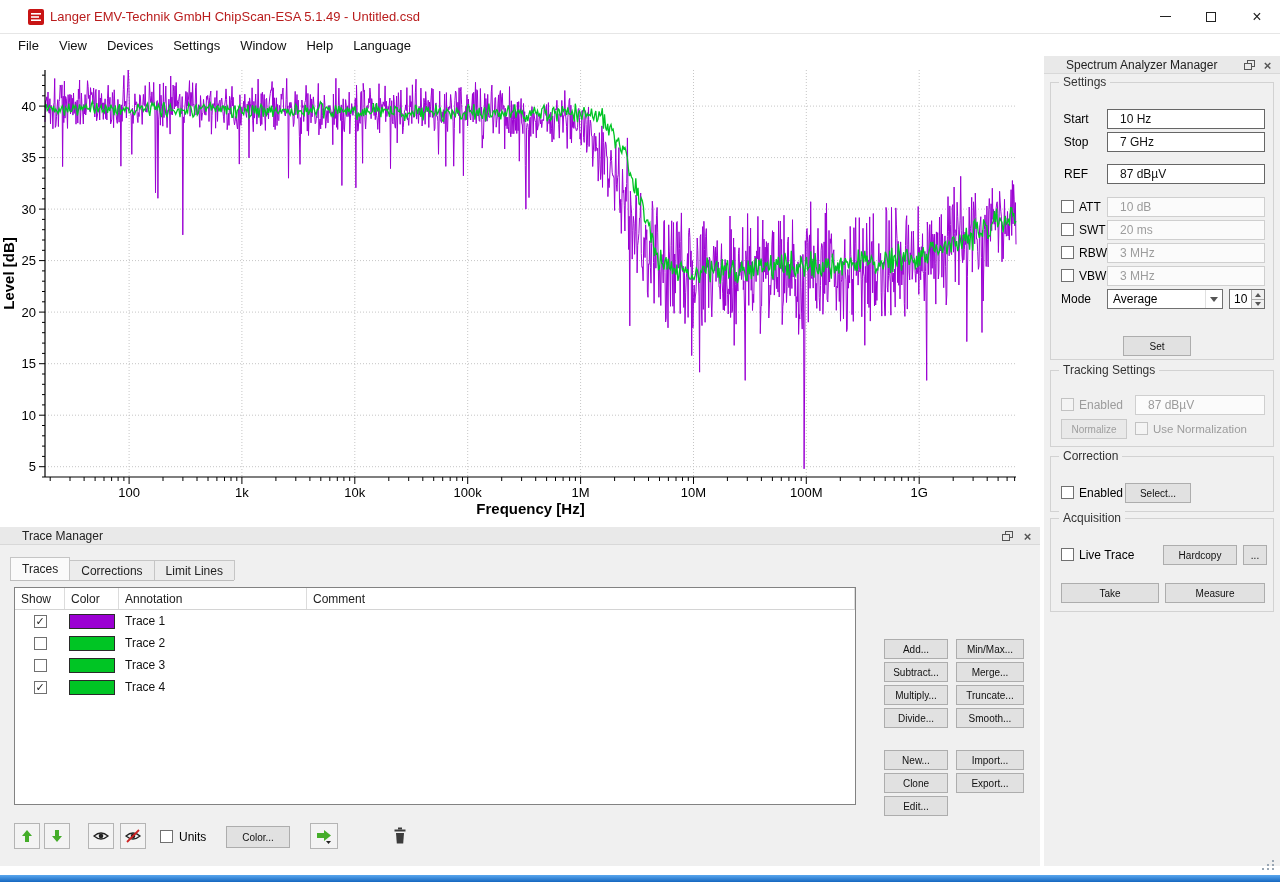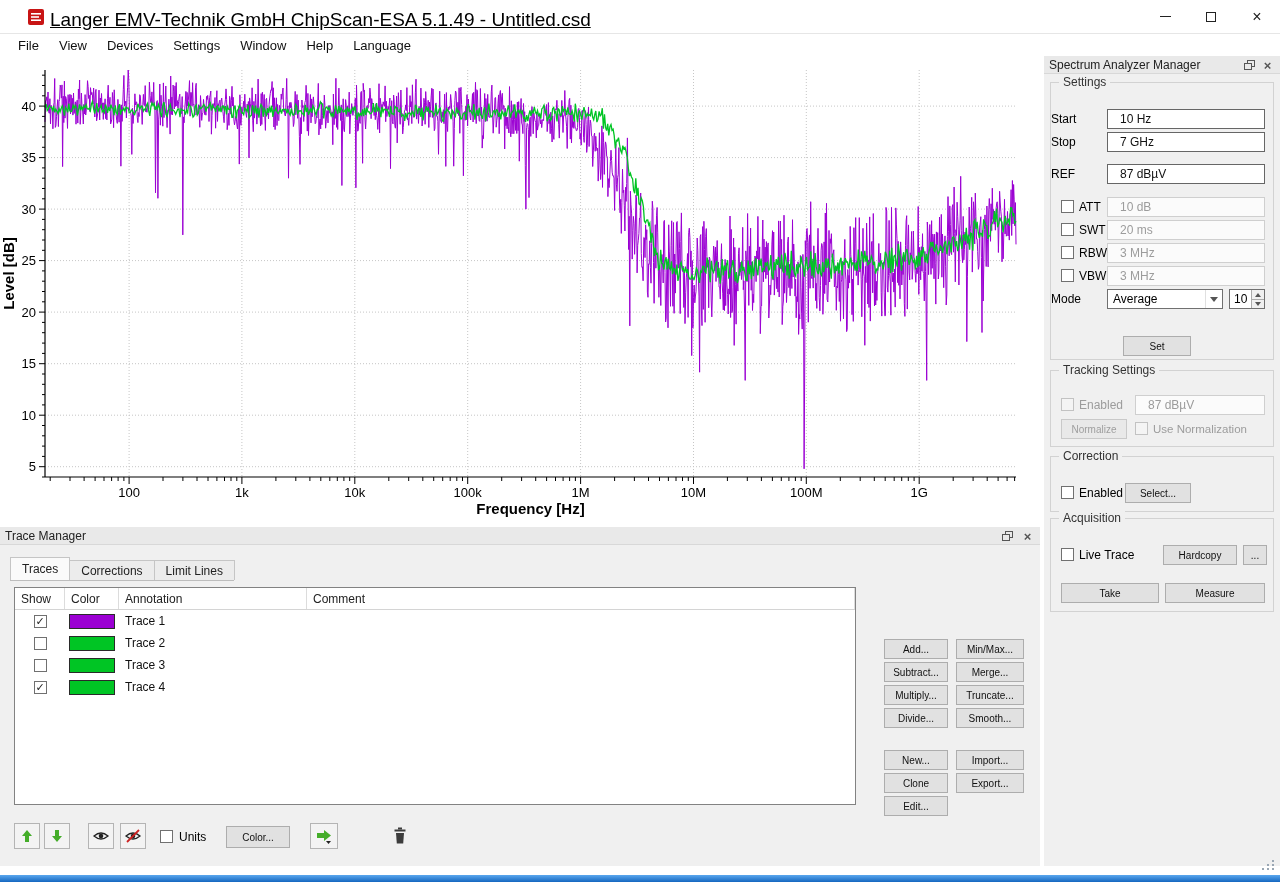--- a/index.html
+++ b/index.html
@@ -2,46 +2,46 @@
 <html><head>
 <meta charset="utf-8">
 <style>
   *{margin:0;padding:0;box-sizing:border-box;font-family:"Liberation Sans","DejaVu Sans",sans-serif;}
   html,body{width:1280px;height:882px;overflow:hidden;}
   body{position:relative;background:#ffffff;}
   .abs{position:absolute;}
 
   
   #titlebar{left:0;top:0;width:1280px;height:34px;background:#ffffff;border-bottom:1px solid #e6e6e6;}
-  #title-text{left:50px;top:9px;font-size:19px;color:#000000;text-decoration:underline;}
+  #title-text{left:50px;top:9px;font-size:13px;color:#b91c1c;}
   .winbtn{width:46px;height:33px;top:0;display:flex;align-items:center;justify-content:center;}
   .min-glyph{width:11px;height:1px;background:#222;}
   .max-glyph{width:10px;height:10px;border:1px solid #222;}
   .close-glyph{font-size:16px;color:#222;line-height:16px;}
 
   
   #menubar{left:0;top:34px;width:1280px;height:22px;background:#ffffff;display:flex;align-items:center;padding-left:8px;}
   .menu-item{font-size:13px;color:#111;padding:2px 10px;}
 
   
   #chart-area{left:0;top:56px;width:1040px;height:471px;background:#ffffff;}
 
   
   .dock{background:#f0f0f0;}
   #right-dock{left:1044px;top:56px;width:236px;height:810px;}
   #trace-dock{left:0;top:527px;width:1040px;height:339px;}
-  .dock-titlebar{position:absolute;left:0;top:0;right:0;height:18px;background:#e9e9e9;border-bottom:1px solid #d8d8d8;display:flex;align-items:center;padding-left:5px;font-size:12px;color:#222;}
+  .dock-titlebar{position:absolute;left:0;top:0;right:0;height:18px;background:#e9e9e9;border-bottom:1px solid #d8d8d8;display:flex;align-items:center;padding-left:22px;font-size:12px;color:#222;}
   .dock-ico{position:absolute;top:2px;width:15px;height:14px;display:flex;align-items:center;justify-content:center;}
   .dock-close{font-size:13px;font-weight:bold;color:#555;line-height:13px;}
 
   
   .group{position:absolute;border:1px solid #d2d2d2;}
   .group-label{position:absolute;top:-8px;left:8px;background:#f0f0f0;padding:0 4px;font-size:12px;color:#333;}
   .flabel{position:absolute;font-size:12px;color:#000;height:20px;line-height:20px;}
-  .flabel.right{text-align:left;}
+  .flabel.right{text-align:center;}
   .flabel.disabled{color:#9c9c9c;}
   .txt{position:absolute;border:1px solid #666;background:#fff;font-size:12px;padding:0 12px;height:20px;color:#111;}
   .txt.disabled{border-color:#cfcfcf;color:#9c9c9c;background:#fbfbfb;}
   .btn{position:absolute;background:#e1e1e1;border:1px solid #adadad;font-size:10px;color:#111;display:flex;align-items:center;justify-content:center;height:20px;}
   .btn.disabled{color:#9e9e9e;background:#e9e9e9;border-color:#c9c9c9;}
   .cb{position:absolute;width:13px;height:13px;border:1px solid #707070;background:#fff;display:flex;align-items:center;justify-content:center;font-size:11px;font-weight:bold;color:#1a1a1a;line-height:11px;}
   .cb.disabled{border-color:#c2c2c2;background:#f4f4f4;}
   .combo{position:absolute;border:1px solid #707070;background:#fff;height:20px;font-size:12px;display:flex;align-items:center;padding-left:5px;}
   .combo .arrowzone{position:absolute;right:0;top:0;width:17px;height:18px;display:flex;align-items:center;justify-content:center;border-left:1px solid #e0e0e0;}
   .tri-down{width:0;height:0;border-left:4px solid transparent;border-right:4px solid transparent;border-top:5px solid #555;}

